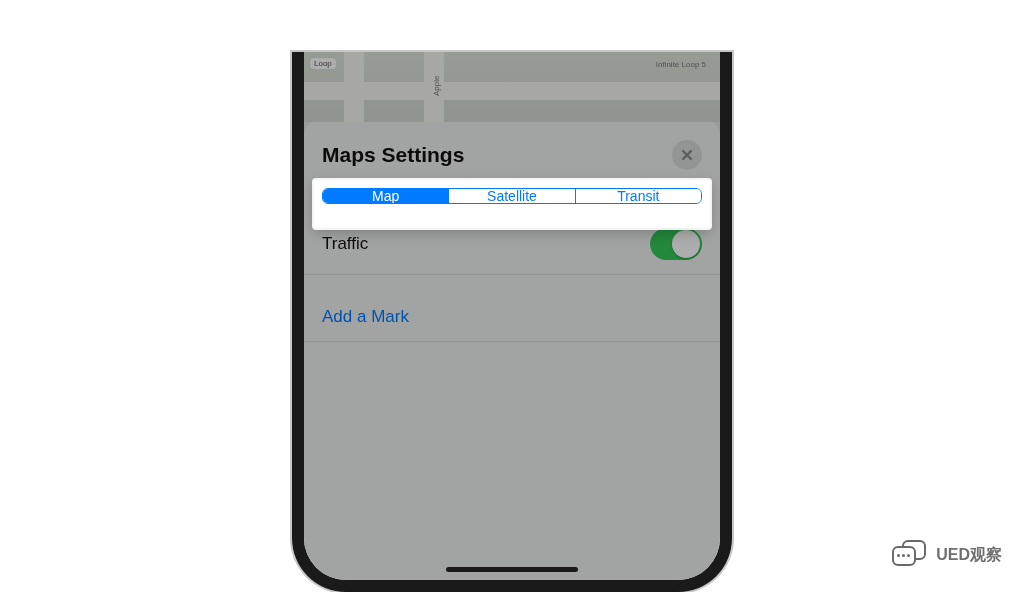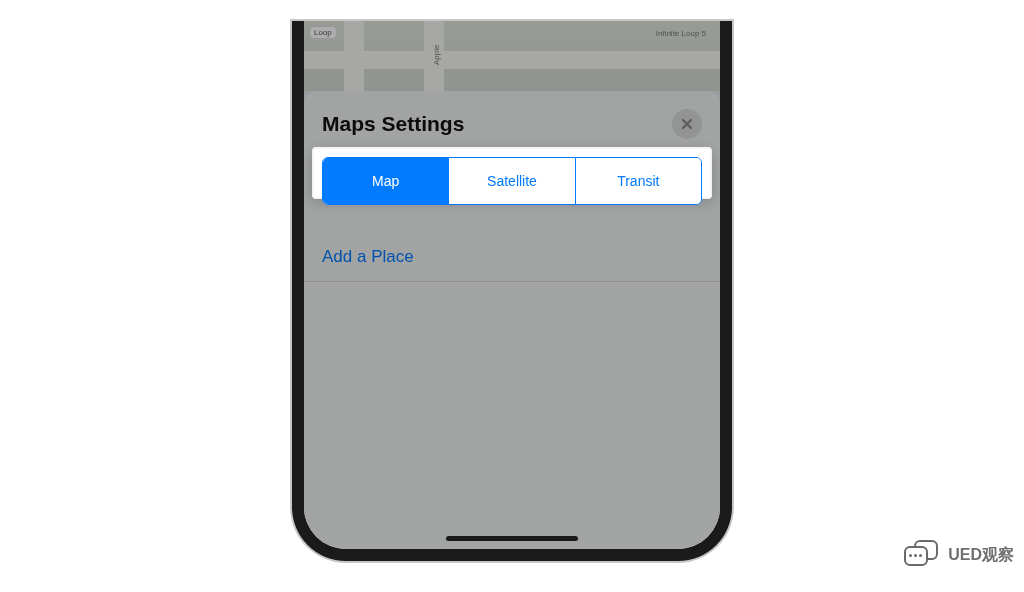--- a/index.html
+++ b/index.html
@@ -9,21 +9,21 @@
       background: #ffffff;
       font-family: -apple-system, BlinkMacSystemFont, "Segoe UI", Helvetica, Arial, sans-serif;
       position: relative;
       overflow: hidden;
     }
     .stage {
       position: absolute;
       inset: 0;
       display: flex;
       justify-content: center;
-      align-items: center;
+      align-items: flex-end;
       border-radius: 30px;
     }
 
     
     .phone-frame {
       position: relative;
       width: 440px;
       height: 540px;
       margin-top: -10px;
       border: 12px solid #1a1a1a;
@@ -98,21 +98,21 @@
       z-index: 50;
     }
     .seg {
       display: flex;
       width: 100%;
       border: 1.5px solid #007aff;
       border-radius: 6px;
       overflow: hidden;
       font-size: 14px;
       background: #fff;
-      height: 48px;
+      height: 16px;
     }
     .seg-item {
       flex: 1 1 0;
       display: flex;
       align-items: center;
       justify-content: center;
       color: #007aff;
       background: #fff;
       border-right: 1.5px solid #007aff;
       cursor: pointer;
@@ -166,21 +166,21 @@
       top: 128px; height: 48px;
       background: #fff;
       border-radius: 2px;
       box-shadow: 0 0 0 2px rgba(255,255,255,0.9), 0 4px 14px rgba(0,0,0,0.25);
       z-index: 40;
     }
 
     
     .watermark {
       position: absolute;
-      right: 10px; bottom: 22px;
+      right: 22px; bottom: 22px;
       display: flex; align-items: center;
       gap: 8px;
       color: #6f6f6f;
       font-size: 16px;
       font-weight: 600;
     }
     .wm-badge {
       position: relative;
       width: 36px; height: 30px;
     }
@@ -233,25 +233,29 @@
           </div>
           <div class="seg-item">
             <span>Satellite</span>
           </div>
           <div class="seg-item">
             <span>Transit</span>
           </div>
         </div>
       </div>
 
+      <div class="toggle-row">
+        <span class="label">Traffic</span>
+        <div class="switch"></div>
+      </div>
 
       <div class="gap-row"></div>
 
       <div class="link-row">
-        <span class="label">Add a Place</span>
+        <span class="label">Add a Mark</span>
       </div>
     </div>
 
     <div class="highlight-box"></div>
 
     <div class="dim-layer">
       <div class="dim-rect" style="left:0; right:0; top:0; height:128px;"></div>
       <div class="dim-rect" style="left:0; right:0; top:176px; bottom:0;"></div>
       <div class="dim-rect" style="left:0; width:10px; top:128px; height:48px;"></div>
       <div class="dim-rect" style="right:0; width:10px; top:128px; height:48px;"></div>

